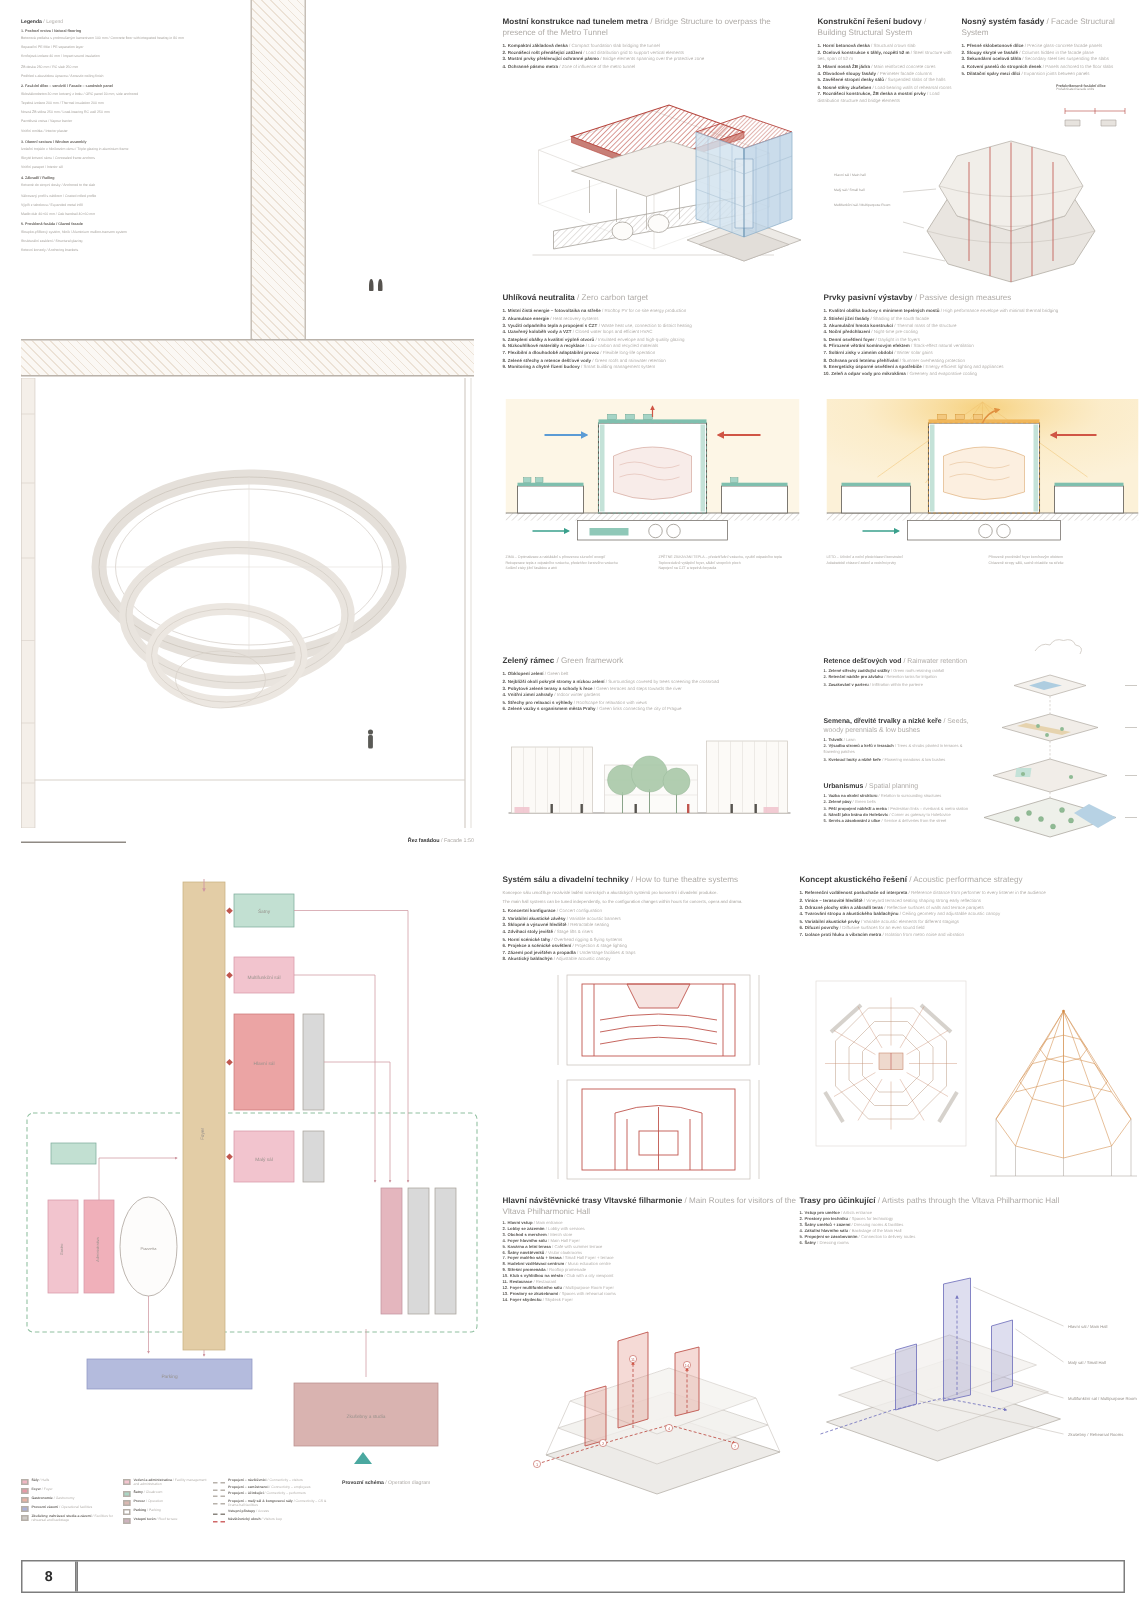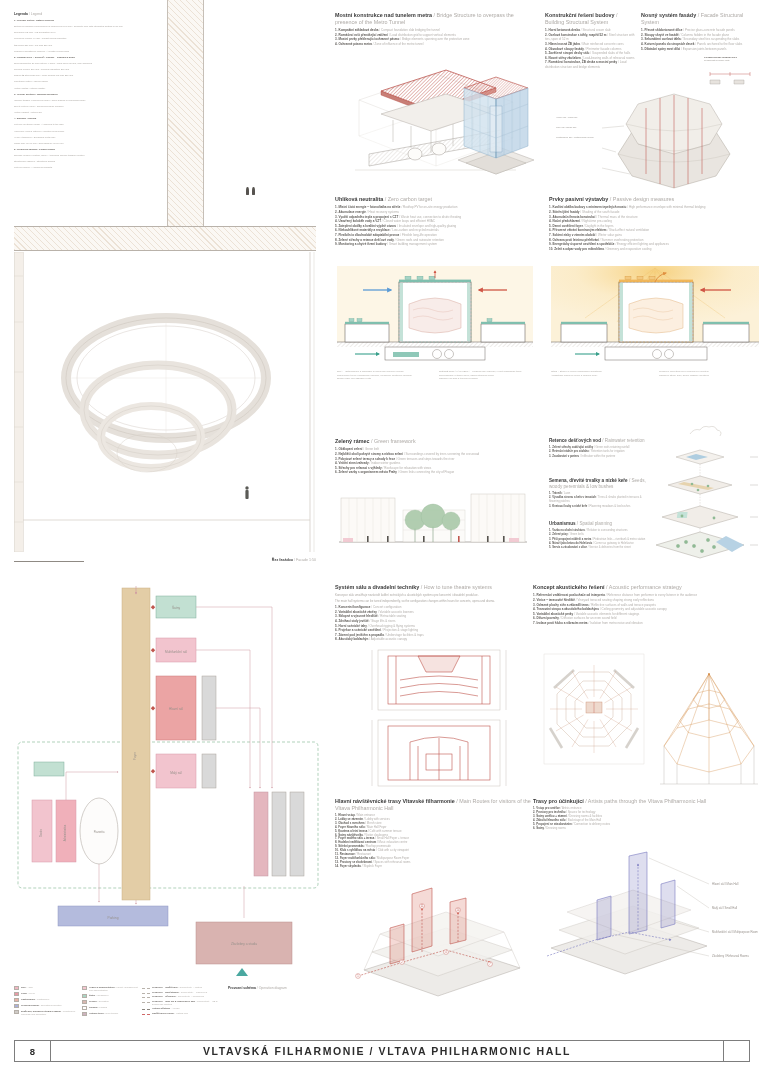--- a/index.html
+++ b/index.html
@@ -826,17 +826,16 @@
     <g font-family="Liberation Sans, sans-serif" font-size="2.8" fill="#97918b">
       <text x="171" y="41">Hlavní sál / Main Hall</text>
       <text x="171" y="65">Malý sál / Small Hall</text>
       <text x="171" y="89">Multifunkční sál / Multipurpose Room</text>
       <text x="171" y="113">Zkušebny / Rehearsal Rooms</text>
     </g>
   </svg>
 
   <div class="abs footer" style="left:14px;top:1040px;width:736px">
     <div class="cell f-num">8</div>
-    <div class="cell f-title">VLTAVSKÁ FILHARMONIE / VLTAVA PHILHARMONIC HALL</div>
     <div class="cell f-right"></div>
   </div>
 
 </div>
 
 </body></html>

